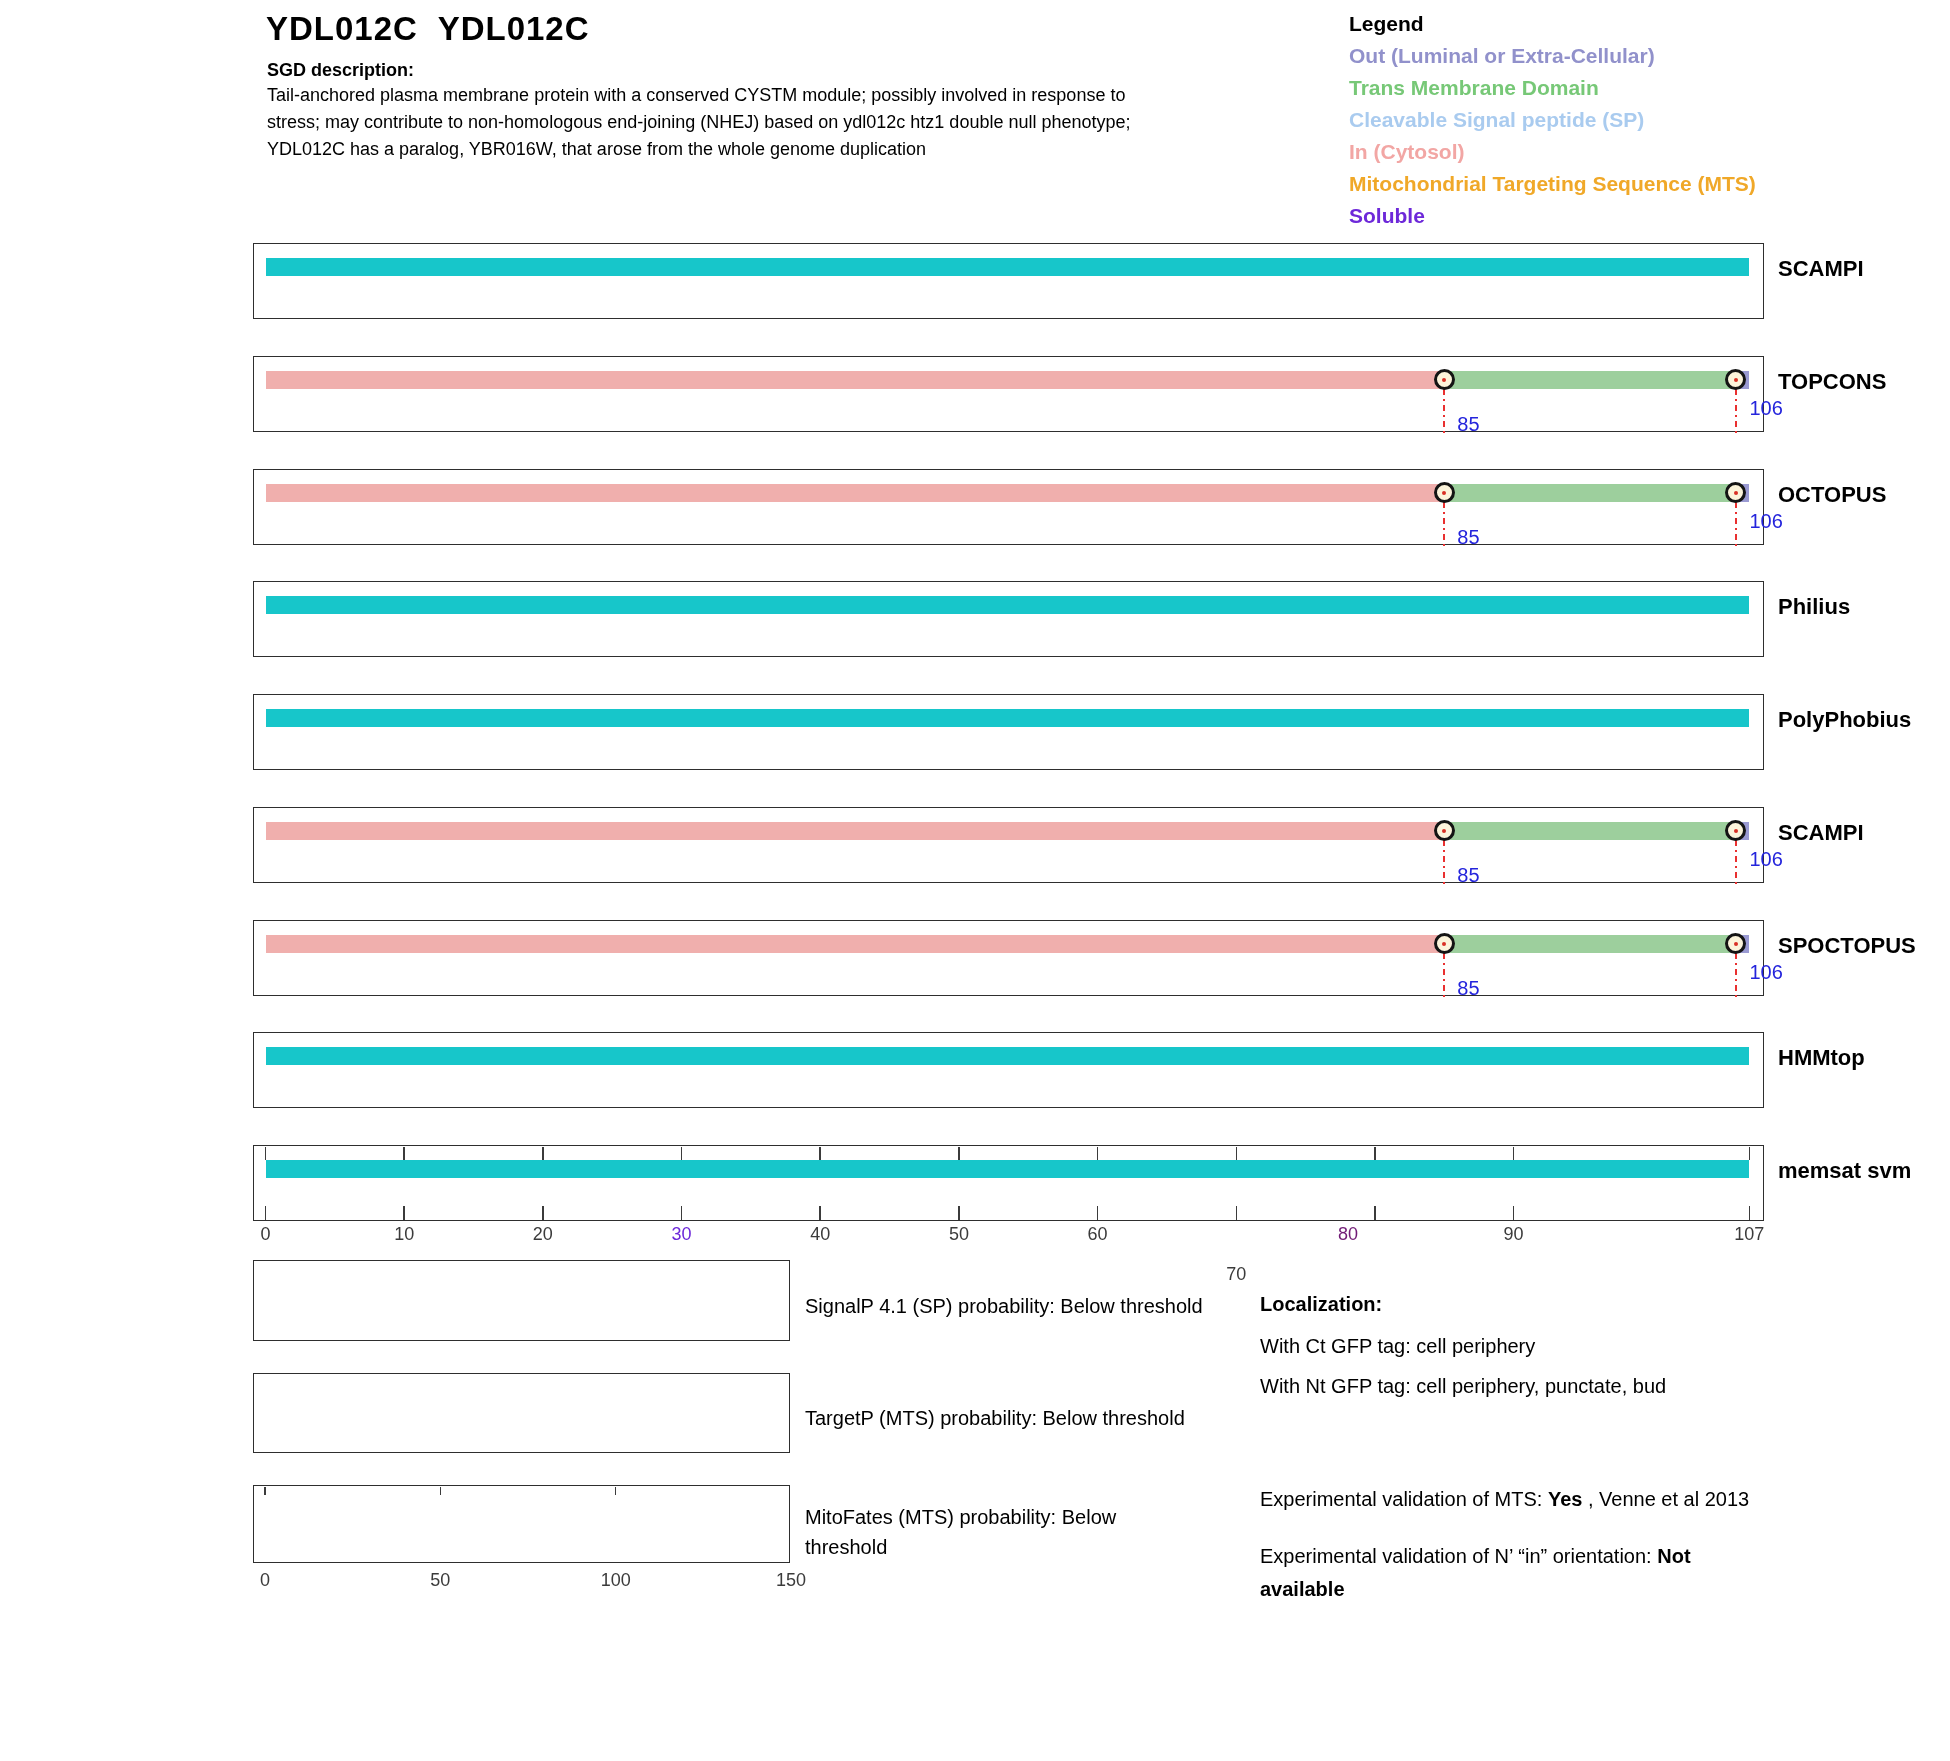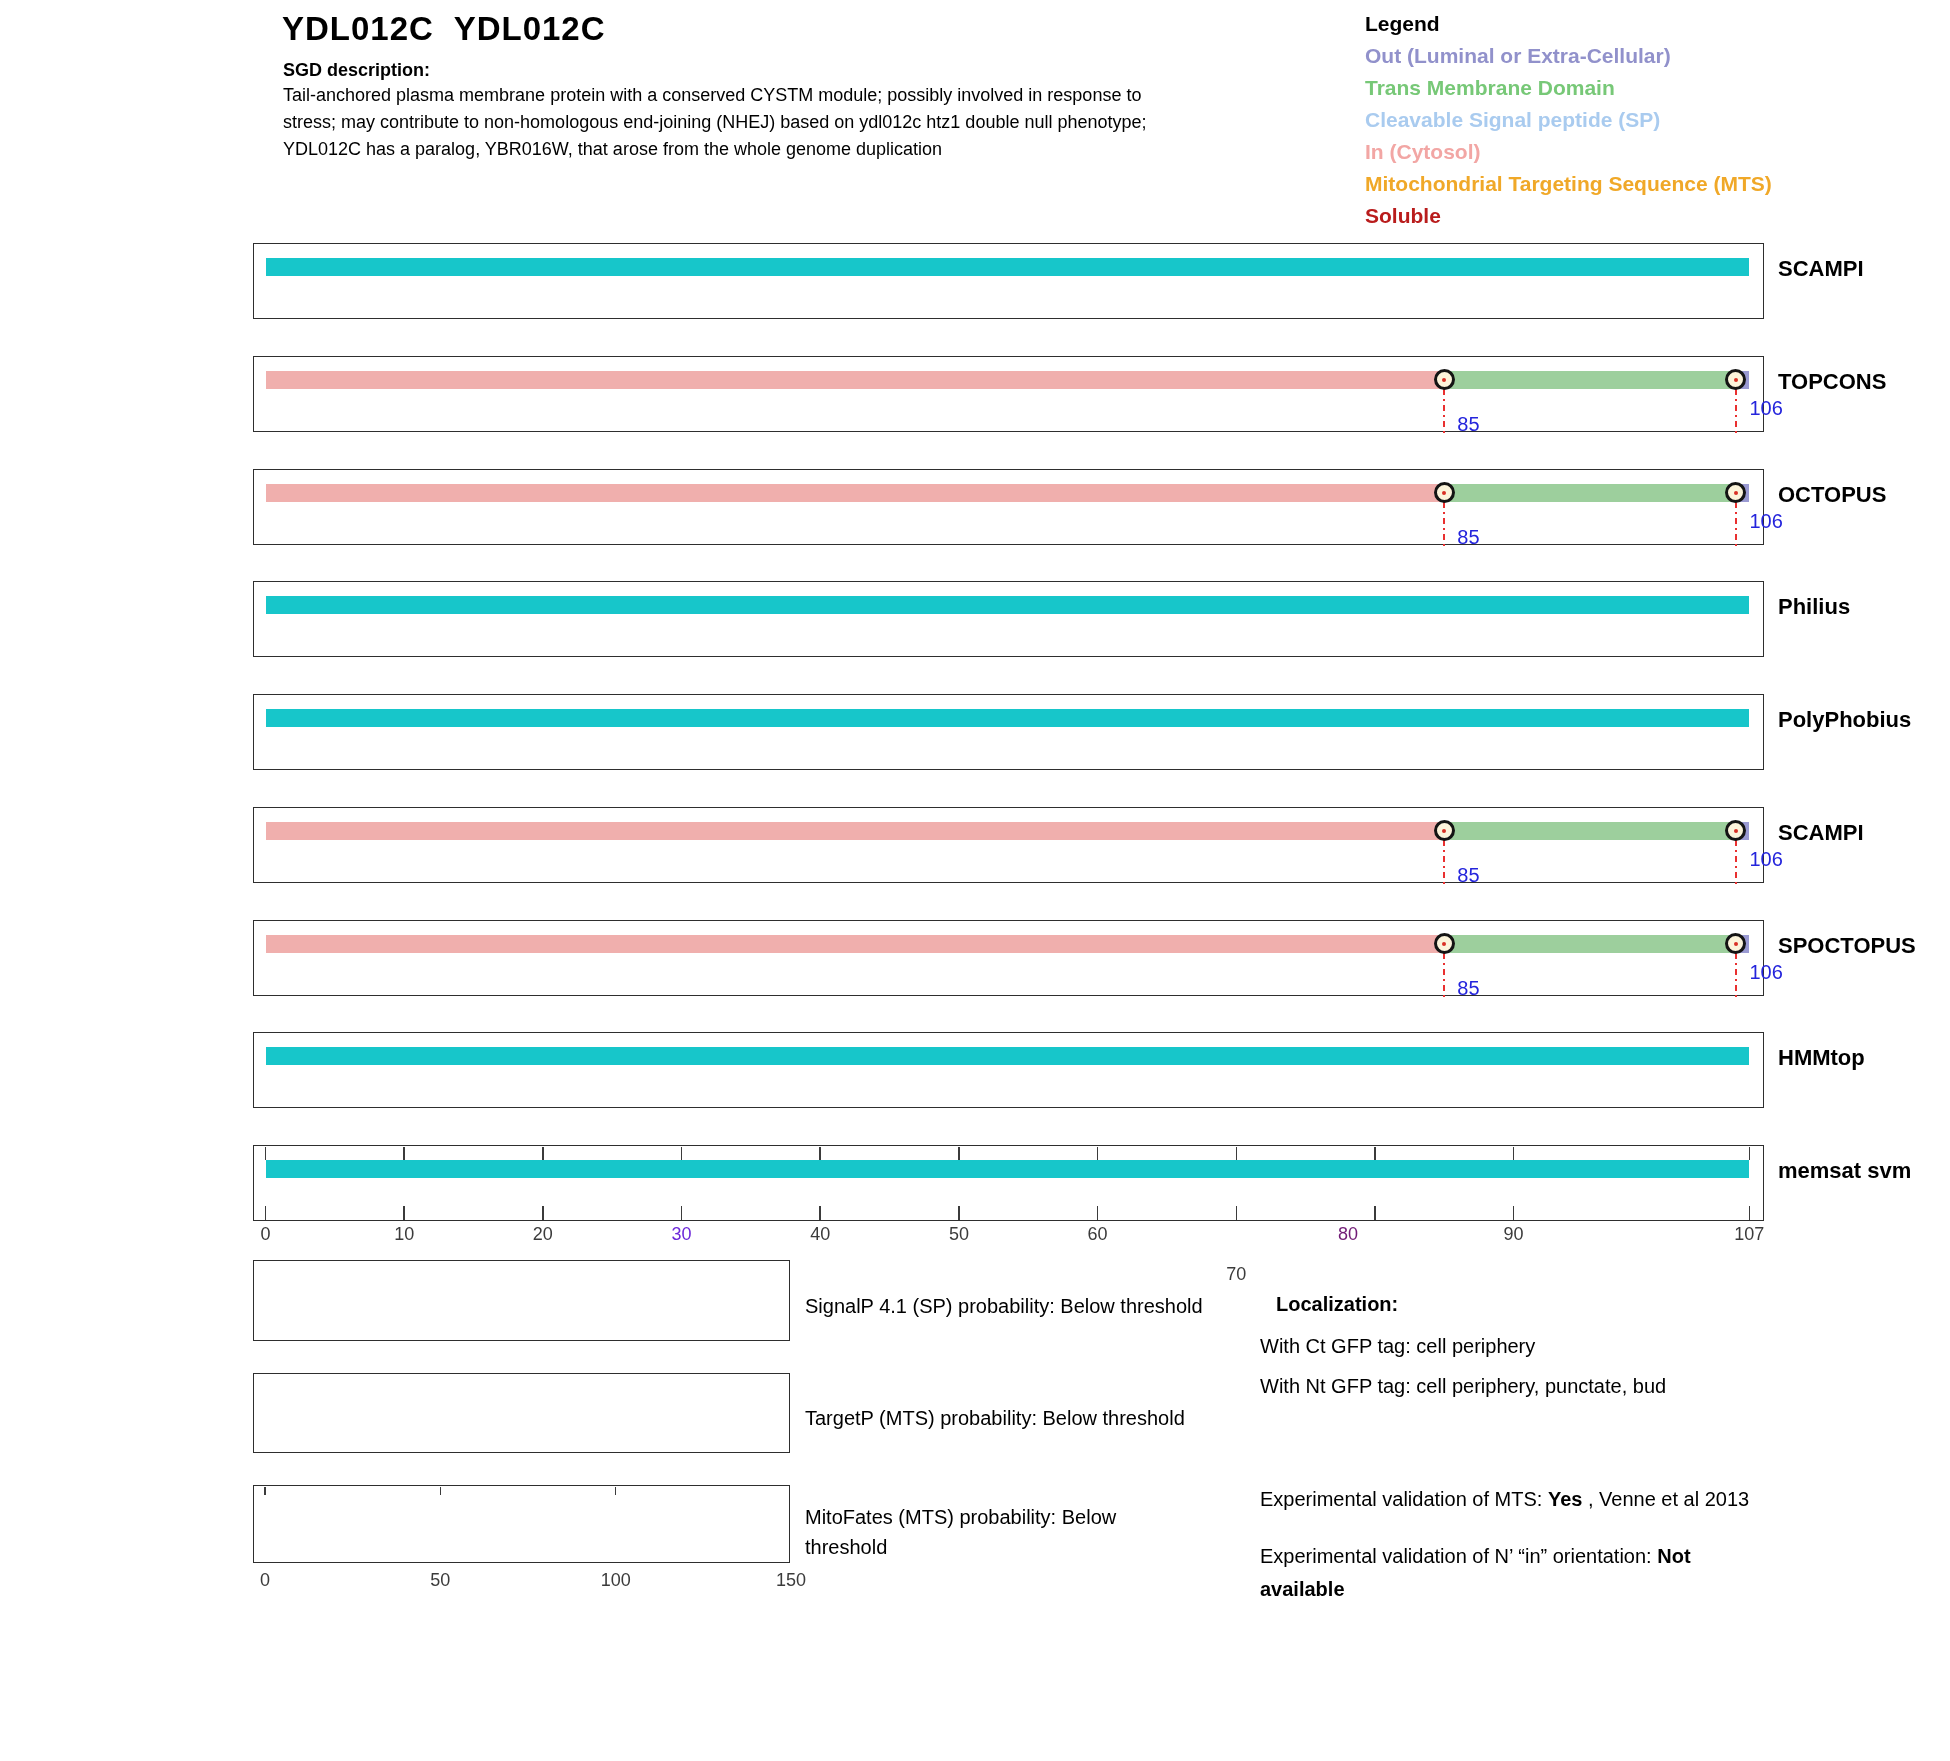--- a/index.html
+++ b/index.html
@@ -4,21 +4,21 @@
 <style>
   html,body{margin:0;padding:0;background:#fff;}
   #page{
     position:relative;
     width:1950px;height:1761px;
     background:#ffffff;
     font-family:"Liberation Sans","DejaVu Sans",sans-serif;
     color:#000;
     overflow:hidden;
   }
-  .abs{position:absolute;margin-left:16px;}
+  .abs{position:absolute;}
   #title{left:266px;top:10px;font-size:33px;font-weight:bold;letter-spacing:1px;white-space:pre;}
   #sgd-label{left:267px;top:60px;font-size:18px;font-weight:bold;}
   #desc{left:267px;top:82px;font-size:18px;line-height:27px;}
   #legend{left:1349px;top:8px;}
   #legend-title{font-size:21px;font-weight:bold;line-height:32px;}
   .legend-item{font-size:21px;font-weight:bold;line-height:32px;white-space:nowrap;}
   .track-label{font-size:22px;font-weight:bold;white-space:nowrap;}
   .pos-label{font-size:20px;}
   .axis-label{font-size:18px;text-align:center;}
   .plot-label{font-size:20px;line-height:30px;}
@@ -40,21 +40,21 @@
     </div>
 
   <div id="legend" class="abs">
     <div id="legend-title">Legend</div>
     <div id="legend-items">
         <div class="legend-item" style="color: rgb(145, 145, 203);">Out (Luminal or Extra-Cellular)</div>
         <div class="legend-item" style="color: rgb(119, 200, 119);">Trans Membrane Domain</div>
         <div class="legend-item" style="color: rgb(169, 203, 239);">Cleavable Signal peptide (SP)</div>
         <div class="legend-item" style="color: rgb(242, 166, 164);">In (Cytosol)</div>
         <div class="legend-item" style="color: rgb(240, 168, 40);">Mitochondrial Targeting Sequence (MTS)</div>
-        <div class="legend-item" style="color: #b91c1c;">Soluble</div>
+        <div class="legend-item" style="color: #6d28d9;">Soluble</div>
       </div>
   </div>
 
   <div id="figure-layer">
       <div style="position: absolute; left: 253px; top: 243px; width: 1511px; height: 76px; border: 1.5px solid rgb(46, 46, 46); box-sizing: border-box; background: rgb(255, 255, 255);"></div>
       <div style="position: absolute; left: 265.5px; top: 258px; width: 1483.88px; height: 18px; background: rgb(23, 198, 202);"></div>
       <div class="track-label" style="position: absolute; left: 1778px; top: 256px;">SCAMPI</div>
       <div style="position: absolute; left: 253px; top: 355.75px; width: 1511px; height: 76px; border: 1.5px solid rgb(46, 46, 46); box-sizing: border-box; background: rgb(255, 255, 255);"></div>
       <div style="position: absolute; left: 265.5px; top: 370.75px; width: 1178.78px; height: 18px; background: rgb(240, 175, 173);"></div>
       <div style="position: absolute; left: 1444.28px; top: 370.75px; width: 291.228px; height: 18px; background: rgb(157, 207, 157);"></div>

